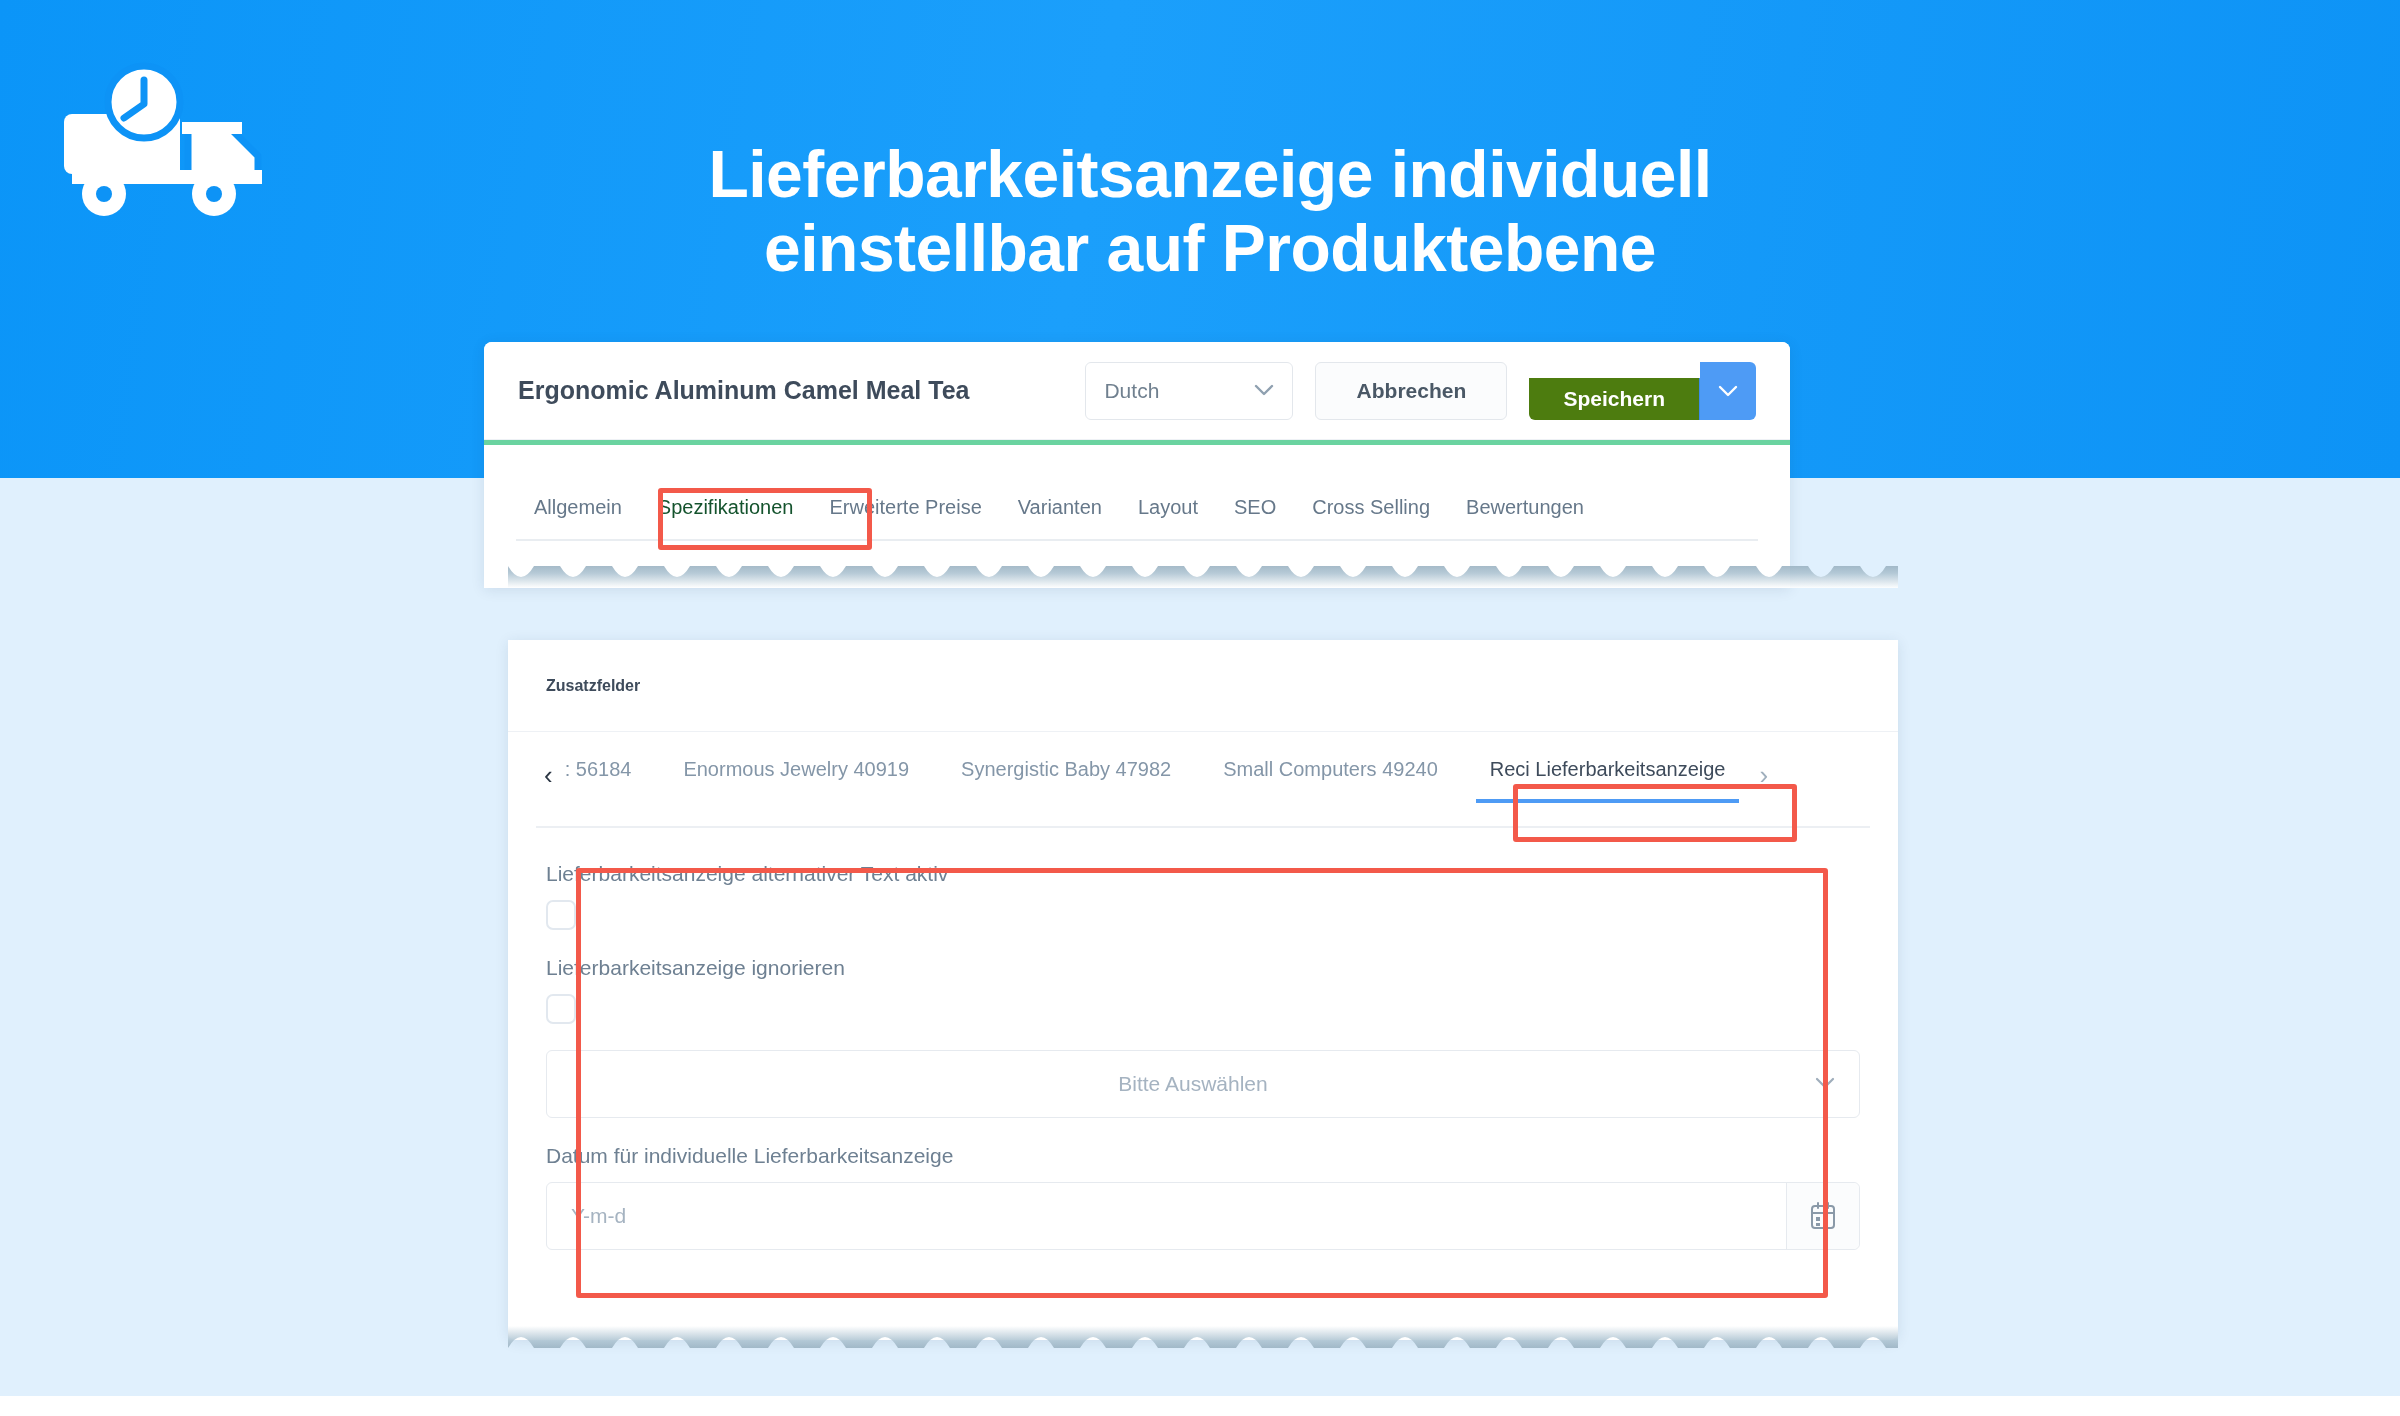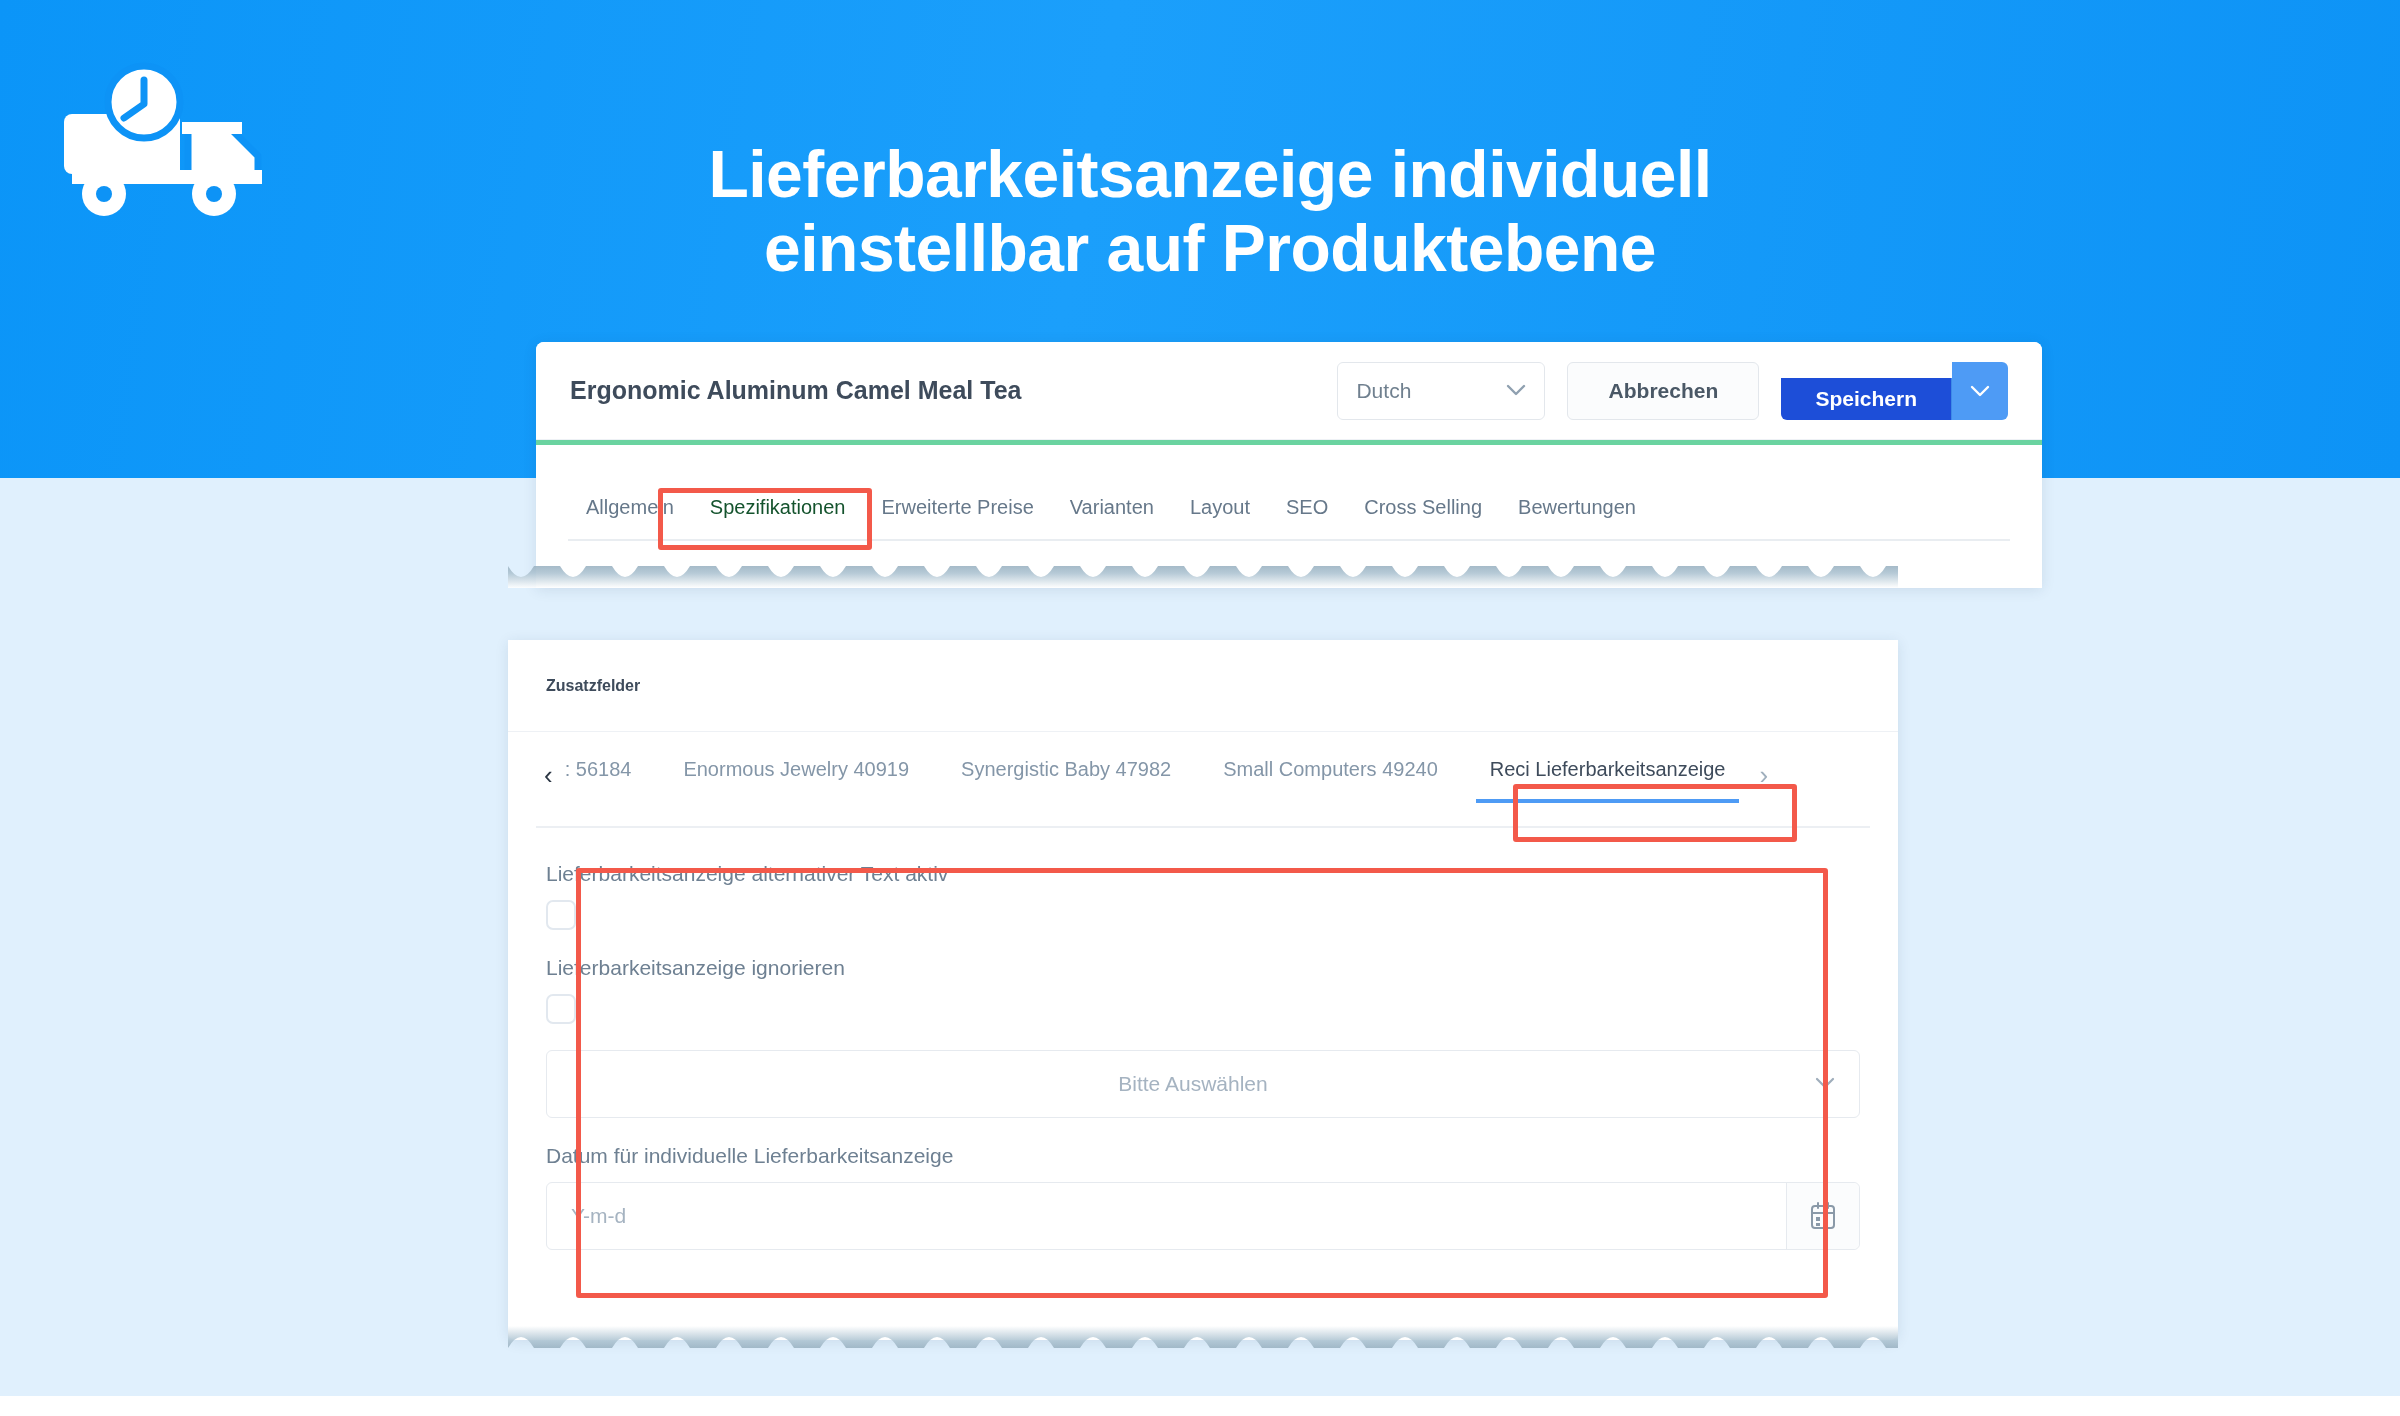--- a/index.html
+++ b/index.html
@@ -65,23 +65,23 @@
 
   
   .card {
     position: absolute;
     background: #ffffff;
     box-shadow: 0 2px 14px rgba(20, 50, 80, 0.10);
   }
 
   
   #top-card {
-    left: 536px;
+    left: 484px;
     top: 342px;
-    width: 1506px;
+    width: 1306px;
     height: 246px;
     border-radius: 8px 8px 0 0;
     overflow: hidden;
   }
   .app-header {
     height: 98px;
     border-bottom: 1px solid #eef1f5;
     display: flex;
     align-items: center;
     padding: 0 34px;
@@ -131,21 +131,21 @@
     box-sizing: border-box;
   }
   .btn-save-group {
     height: 58px;
     display: flex;
     border-radius: 6px;
     overflow: hidden;
     cursor: pointer;
   }
   .btn-save {
-    background: #1d4ed8;
+    background: #4d7c0f;
     color: #ffffff;
     font-size: 21px;
     font-weight: bold;
     display: flex;
     align-items: center;
     justify-content: center;
     padding: 0 34px;
     border-right: 1px solid #3d8ae8;
     margin-top: 16px;
   }

